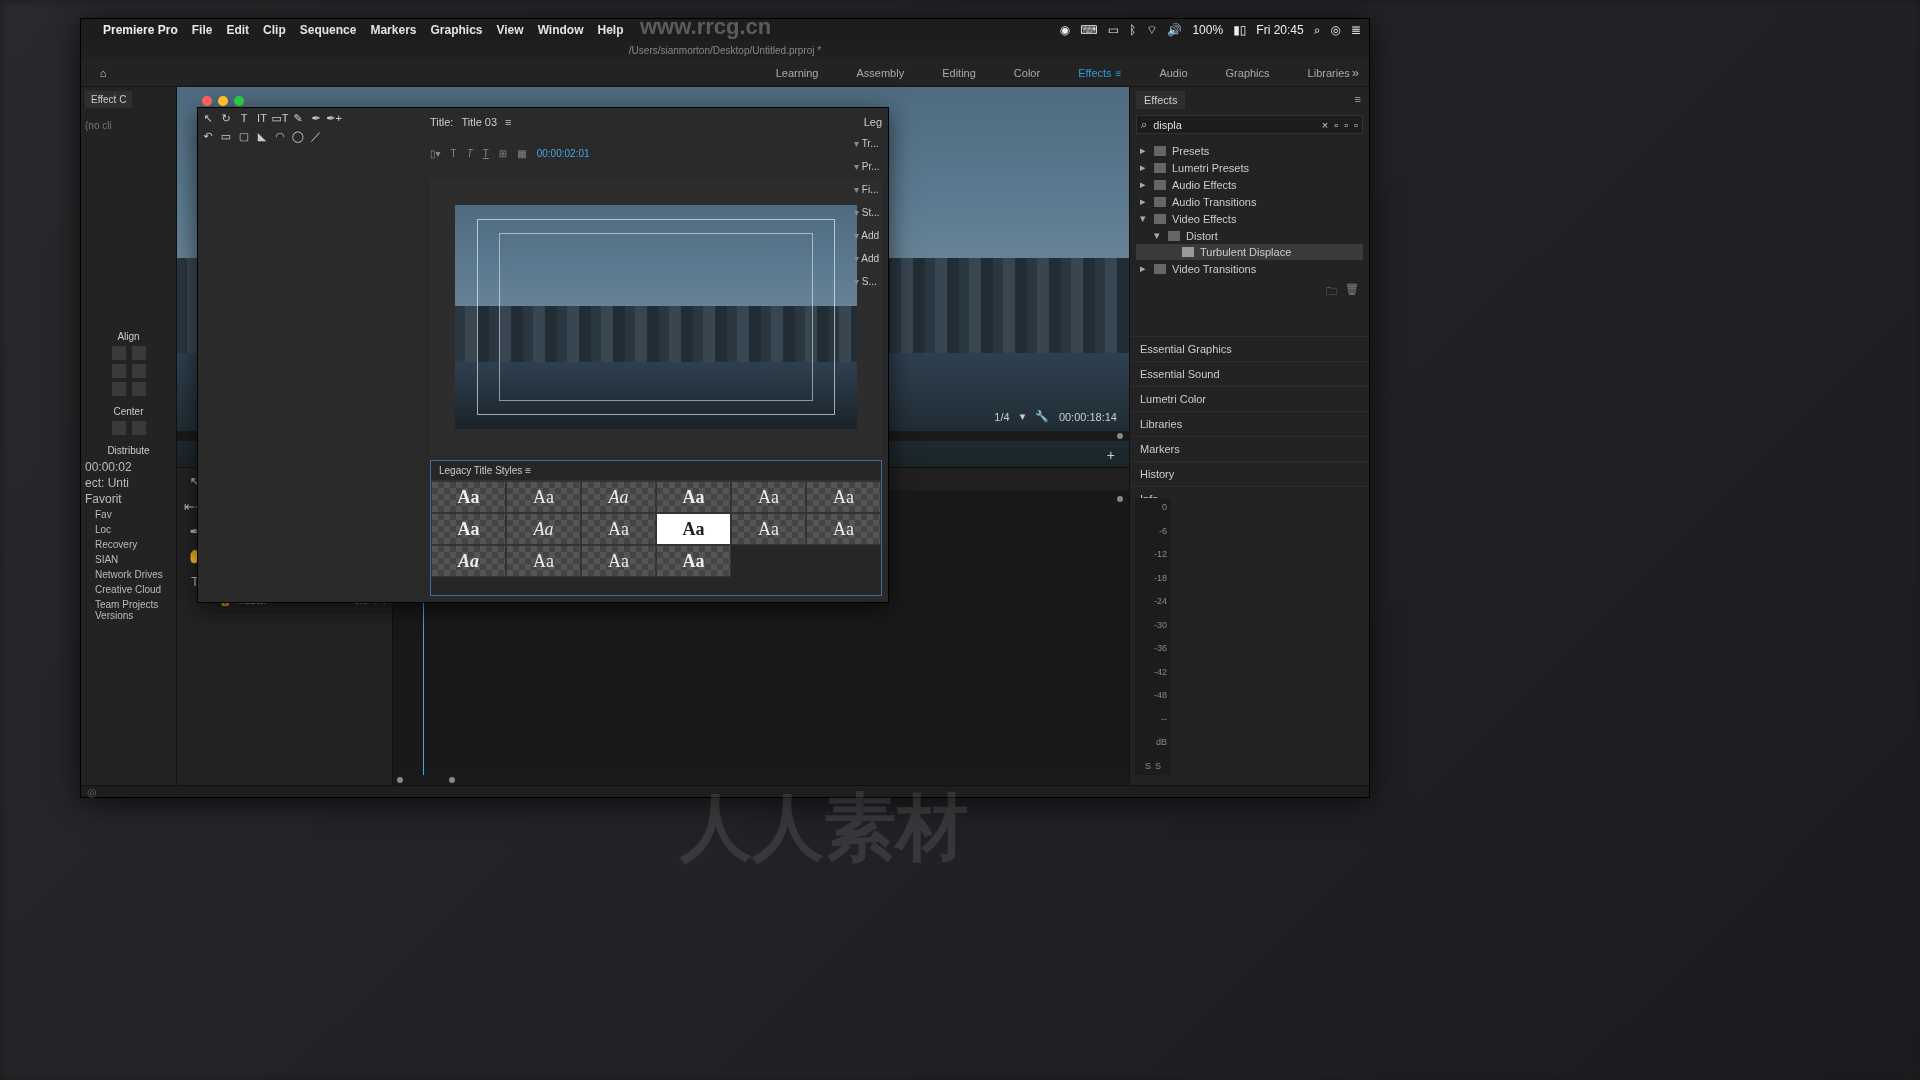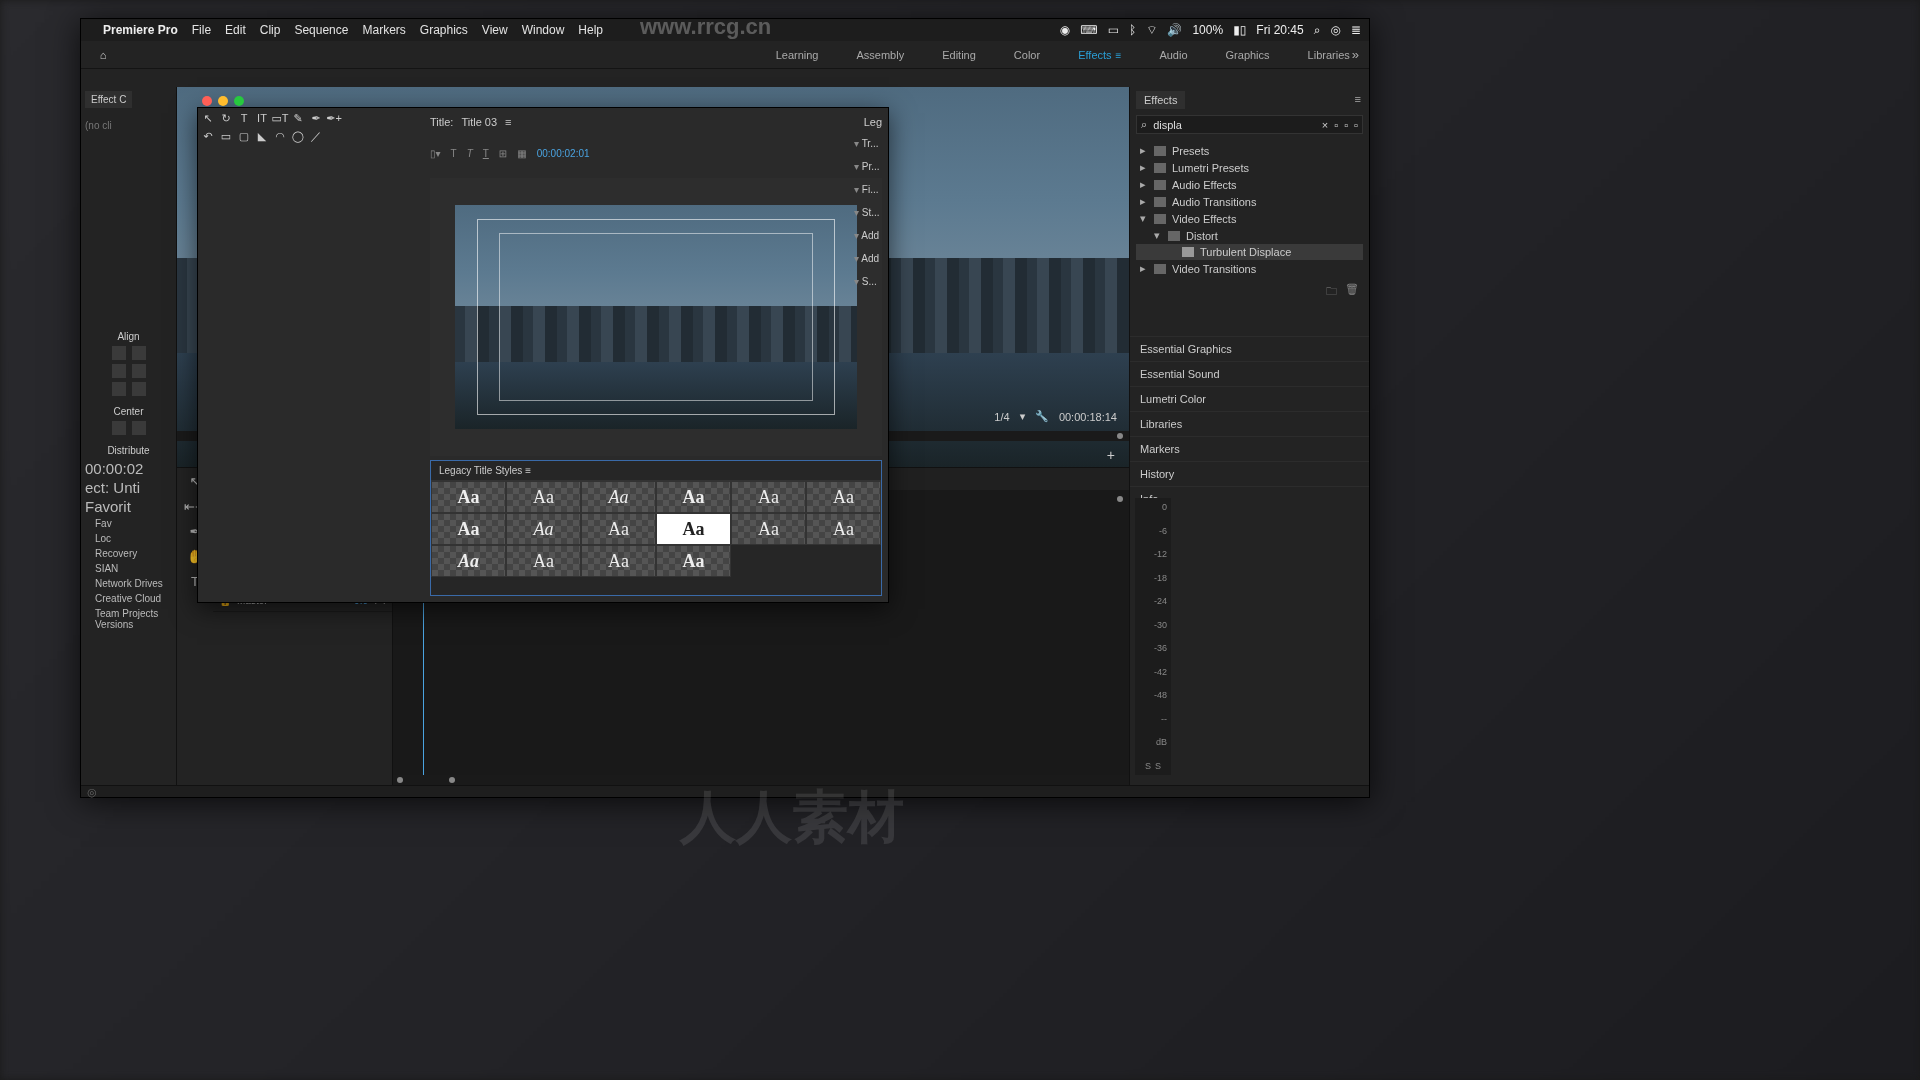--- a/index.html
+++ b/index.html
@@ -4,21 +4,21 @@
 <style>
 * { margin: 0; padding: 0; box-sizing: border-box; font-family: -apple-system, "Segoe UI", Arial, sans-serif; user-select: none; }
 body { background: #1a1a1a; color: #ccc; font-size: 11px; overflow: hidden; width: 1920px; height: 1080px; position: relative; }
 .bg-blur { position: absolute; inset: 0; background: linear-gradient(135deg,#2a2a2e,#1c1c20); filter: blur(4px); }
 .app-window { position: absolute; left: 80px; top: 18px; width: 1290px; height: 780px; background: #232323; border: 1px solid #000; box-shadow: 0 4px 30px rgba(0,0,0,.7); }
 
 
 .mac-menubar { height: 22px; background: rgba(30,30,30,.95); display: flex; align-items: center; padding: 0 8px; gap: 14px; color: #eee; font-size: 12px; }
 .mac-menubar .apple { font-size: 14px; }
 .mac-menubar .app-name { font-weight: 600; }
-.mac-menubar .menu-item { opacity: .95; }
+.mac-menubar .menu-item { opacity: .95; font-weight: bold; }
 .mac-menubar .spacer { flex: 1; }
 .mac-menubar .status { display: flex; gap: 10px; align-items: center; }
 
 
 .path-row { height: 18px; background: #1f1f1f; color: #888; font-size: 10px; display: flex; align-items: center; justify-content: center; }
 
 
 .ws-row { height: 28px; background: #232323; display: flex; align-items: center; padding: 0 10px; border-bottom: 1px solid #141414; }
 .ws-row .home { width: 24px; height: 20px; display: flex; align-items: center; justify-content: center; color: #ccc; }
 .ws-row .tabs { flex: 1; display: flex; justify-content: flex-end; gap: 34px; }
@@ -32,21 +32,21 @@
 .panels { position: absolute; left: 0; top: 68px; right: 0; bottom: 12px; display: grid;
   grid-template-columns: 96px 1fr 240px; grid-template-rows: 380px 1fr; }
 .effect-controls { grid-column: 1; grid-row: 1 / span 2; background: #232323; border-right: 1px solid #111; padding: 4px; }
 .effect-controls .tab { background: #2f2f2f; padding: 3px 6px; font-size: 10px; display: inline-block; }
 .effect-controls .noclip { color: #777; font-size: 10px; margin-top: 12px; }
 
 .ec-group { margin-top: 200px; }
 .ec-label { color:#ccc; font-size:10px; text-align:center; display:block; margin-bottom:4px; }
 .ec-icons { display:flex; gap:6px; justify-content:center; }
 .ec-icons span { width:14px; height:14px; background:#3a3a3a; }
-.ec-row { color:#bbb; font-size:15px; margin-top: 2px; }
+.ec-row { color:#bbb; font-size:12px; margin-top: 2px; }
 .ec-bins { margin-top: 1px; }
 .ec-bins div { color:#bbb; font-size:10px; padding: 2px 0 2px 10px; }
 
 
 .program { grid-column: 2; grid-row: 1; background: #232323; position: relative; }
 .monitor-img { position: absolute; left: 0; right: 0; top: 0; bottom: 0; }
 .city-sky { position:absolute; left: 0; top: 0; right: 0; bottom: 0;
   background: linear-gradient(#4f6b80 0%, #5c7a90 30%, #6b8598 50%, #3b5262 55%, #25323c 70%, #1e2930 100%); }
 .city-reflect { position:absolute; left:0; right:0; bottom:0; height:30%;
   background: linear-gradient(#2e4050, #1a2428); }
@@ -112,21 +112,21 @@
 .tw-styles .grid div { height:32px; display:flex; align-items:center; justify-content:center; font-size:18px; font-family: Georgia, serif; background:repeating-conic-gradient(#444 0 25%, #555 0 50%) 0 0/12px 12px; color:#eee; border:1px solid #333; }
 .tw-leg { position:absolute; right:6px; top:8px; color:#ccc; font-size:11px; }
 
 
 .rt-crumbs { position:absolute; left:656px; top:30px; width:30px; color:#ccc; font-size:10px; display:flex; flex-direction:column; gap:12px; }
 .rt-crumbs div::before { content:"▾ "; color:#888; }
 
 
 .app-footer { position:absolute; left:0; right:0; bottom:0; height:12px; background:#1e1e1e; border-top:1px solid #111; }
 
-.watermark { position:absolute; font-size:56px; color:rgba(255,255,255,.1); pointer-events:none; font-weight:700; }
+.watermark { position:absolute; font-size:72px; color:rgba(255,255,255,.1); pointer-events:none; font-weight:700; }
 .watermark.small { font-size:22px; color:rgba(255,255,255,.28); }
 </style>
 </head>
 <body>
 
 <div class="bg-blur"></div>
 
 <div class="app-window">
 
   <div class="mac-menubar">
@@ -151,20 +151,21 @@
       <span>🔊</span>
       <span>100%</span>
       <span>▮▯</span>
       <span>Fri 20:45</span>
       <span>⌕</span>
       <span>◎</span>
       <span>≣</span>
     </span>
   </div>
 
+  <div class="path-row">/Users/sianmorton/Desktop/Untitled.prproj *</div>
 
   <div class="ws-row">
     <span class="home">⌂</span>
     <div class="tabs">
       <span class="ws">Learning</span>
       <span class="ws">Assembly</span>
       <span class="ws">Editing</span>
       <span class="ws">Color</span>
       <span class="ws active"><span>Effects</span><span class="eff-mark">≡</span></span>
       <span class="ws">Audio</span>

